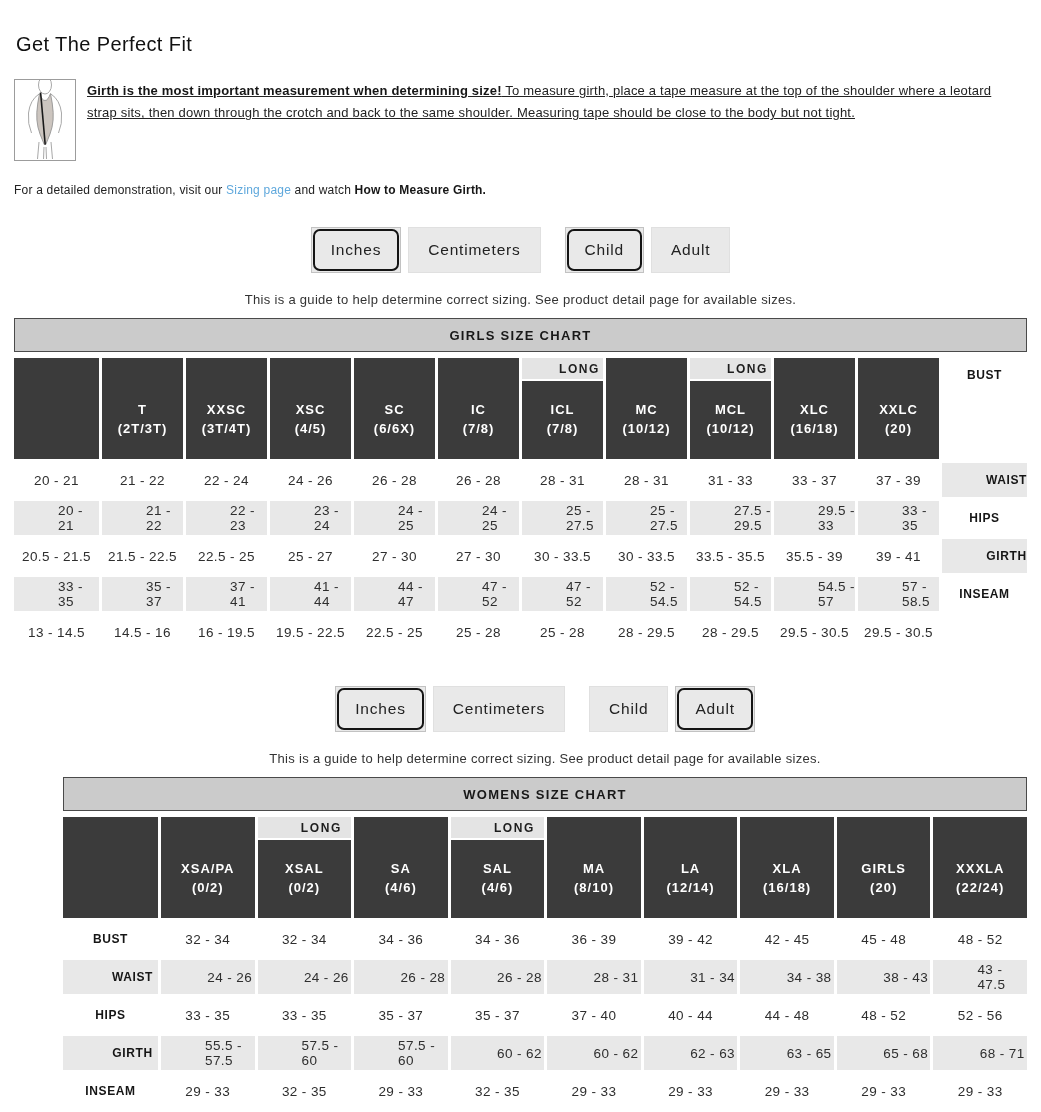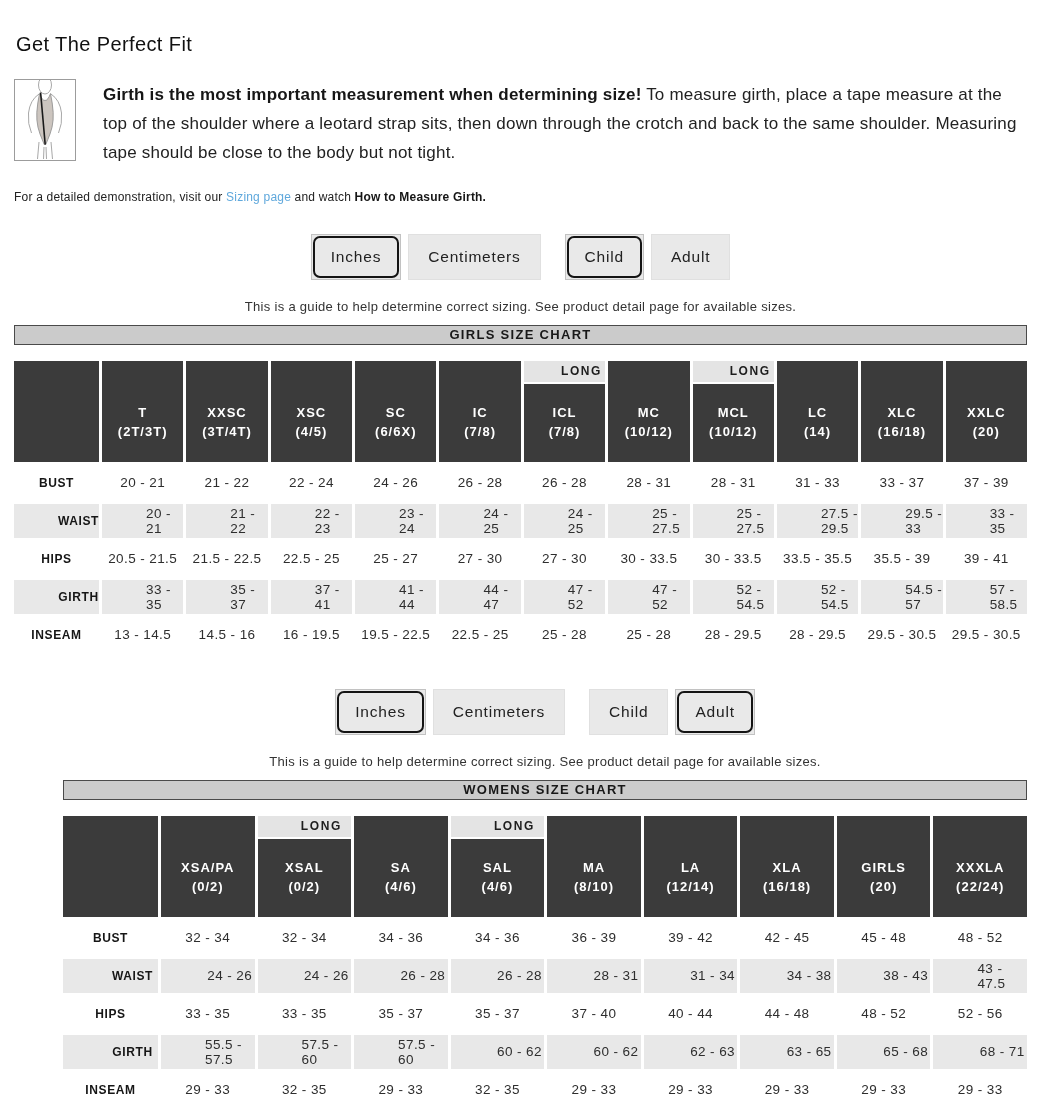--- a/index.html
+++ b/index.html
@@ -22,26 +22,27 @@
   .girth-row { display: flex; margin-top: 23px; gap: 11px; }
   .figure-box {
     flex: 0 0 auto;
     width: 62px; height: 82px;
     border: 1px solid #9c9c9c;
     display: flex; align-items: center; justify-content: center;
     overflow: hidden;
     background: #fff;
   }
   .girth-text {
-    margin: 1px 0 0 16px;
-    font-size: 17px;
+    margin: 1px 0 0 0;
+    font-size: 13px;
     line-height: 1.72;
     letter-spacing: 0.2px;
     color: #222;
     max-width: 936px;
+    text-decoration: underline;
   }
   .girth-text strong, .demo-line strong { font-weight: 700; color: #161616; }
 
   .demo-line { margin: 22px 0 0 0; font-size: 12px; letter-spacing: 0.2px; color: #222; }
   .link { color: var(--link, #5fa8dc); text-decoration: none; cursor: pointer; }
 
   .size-section { margin-top: 30px; }
   .size-section.indent { margin-left: 49px; margin-top: 37px; }
 
   .toggle-row { display: flex; justify-content: center; align-items: center; }
@@ -71,28 +72,28 @@
   .note {
     margin-top: 19px;
     text-align: center;
     font-size: 13px;
     letter-spacing: 0.3px;
     color: #333;
   }
 
   .chart { margin-top: 11px; }
   .chart-title {
-    height: 20px;
+    height: 34px;
     background: var(--titlebar, #cbcbcb);
     border: 1px solid #4a4a4a;
     display: flex; align-items: center; justify-content: center;
     font-size: 13px; font-weight: 700;
     letter-spacing: 1.3px;
     color: #181818;
-    margin-bottom: 16px;
+    margin-bottom: 6px;
   }
   .chart-grid { display: grid; gap: 4px 3px; }
   .corner { height: 101px; background: var(--dark, #3b3b3b); }
   .hcell { display: flex; flex-direction: column; height: 101px; }
   .long-tab {
     height: 21px; margin-bottom: 2px;
     background: var(--longtab, #e4e4e4);
     display: flex; align-items: center; justify-content: center;
     font-size: 12px; font-weight: 700; letter-spacing: 1.6px;
     color: #1d1d1d;
@@ -205,26 +206,20 @@
           <div class="hdark">
             <span class="hcode">MC</span>
             <span class="hrange">(10/12)</span>
           </div>
         </div>
         <div class="hcell">
           <div class="long-tab">LONG</div>
           <div class="hdark">
             <span class="hcode">MCL</span>
             <span class="hrange">(10/12)</span>
-          </div>
-        </div>
-        <div class="hcell no-long">
-          <div class="hdark">
-            <span class="hcode">LC</span>
-            <span class="hrange">(14)</span>
           </div>
         </div>
         <div class="hcell no-long">
           <div class="hdark">
             <span class="hcode">XLC</span>
             <span class="hrange">(16/18)</span>
           </div>
         </div>
         <div class="hcell no-long">
           <div class="hdark">

